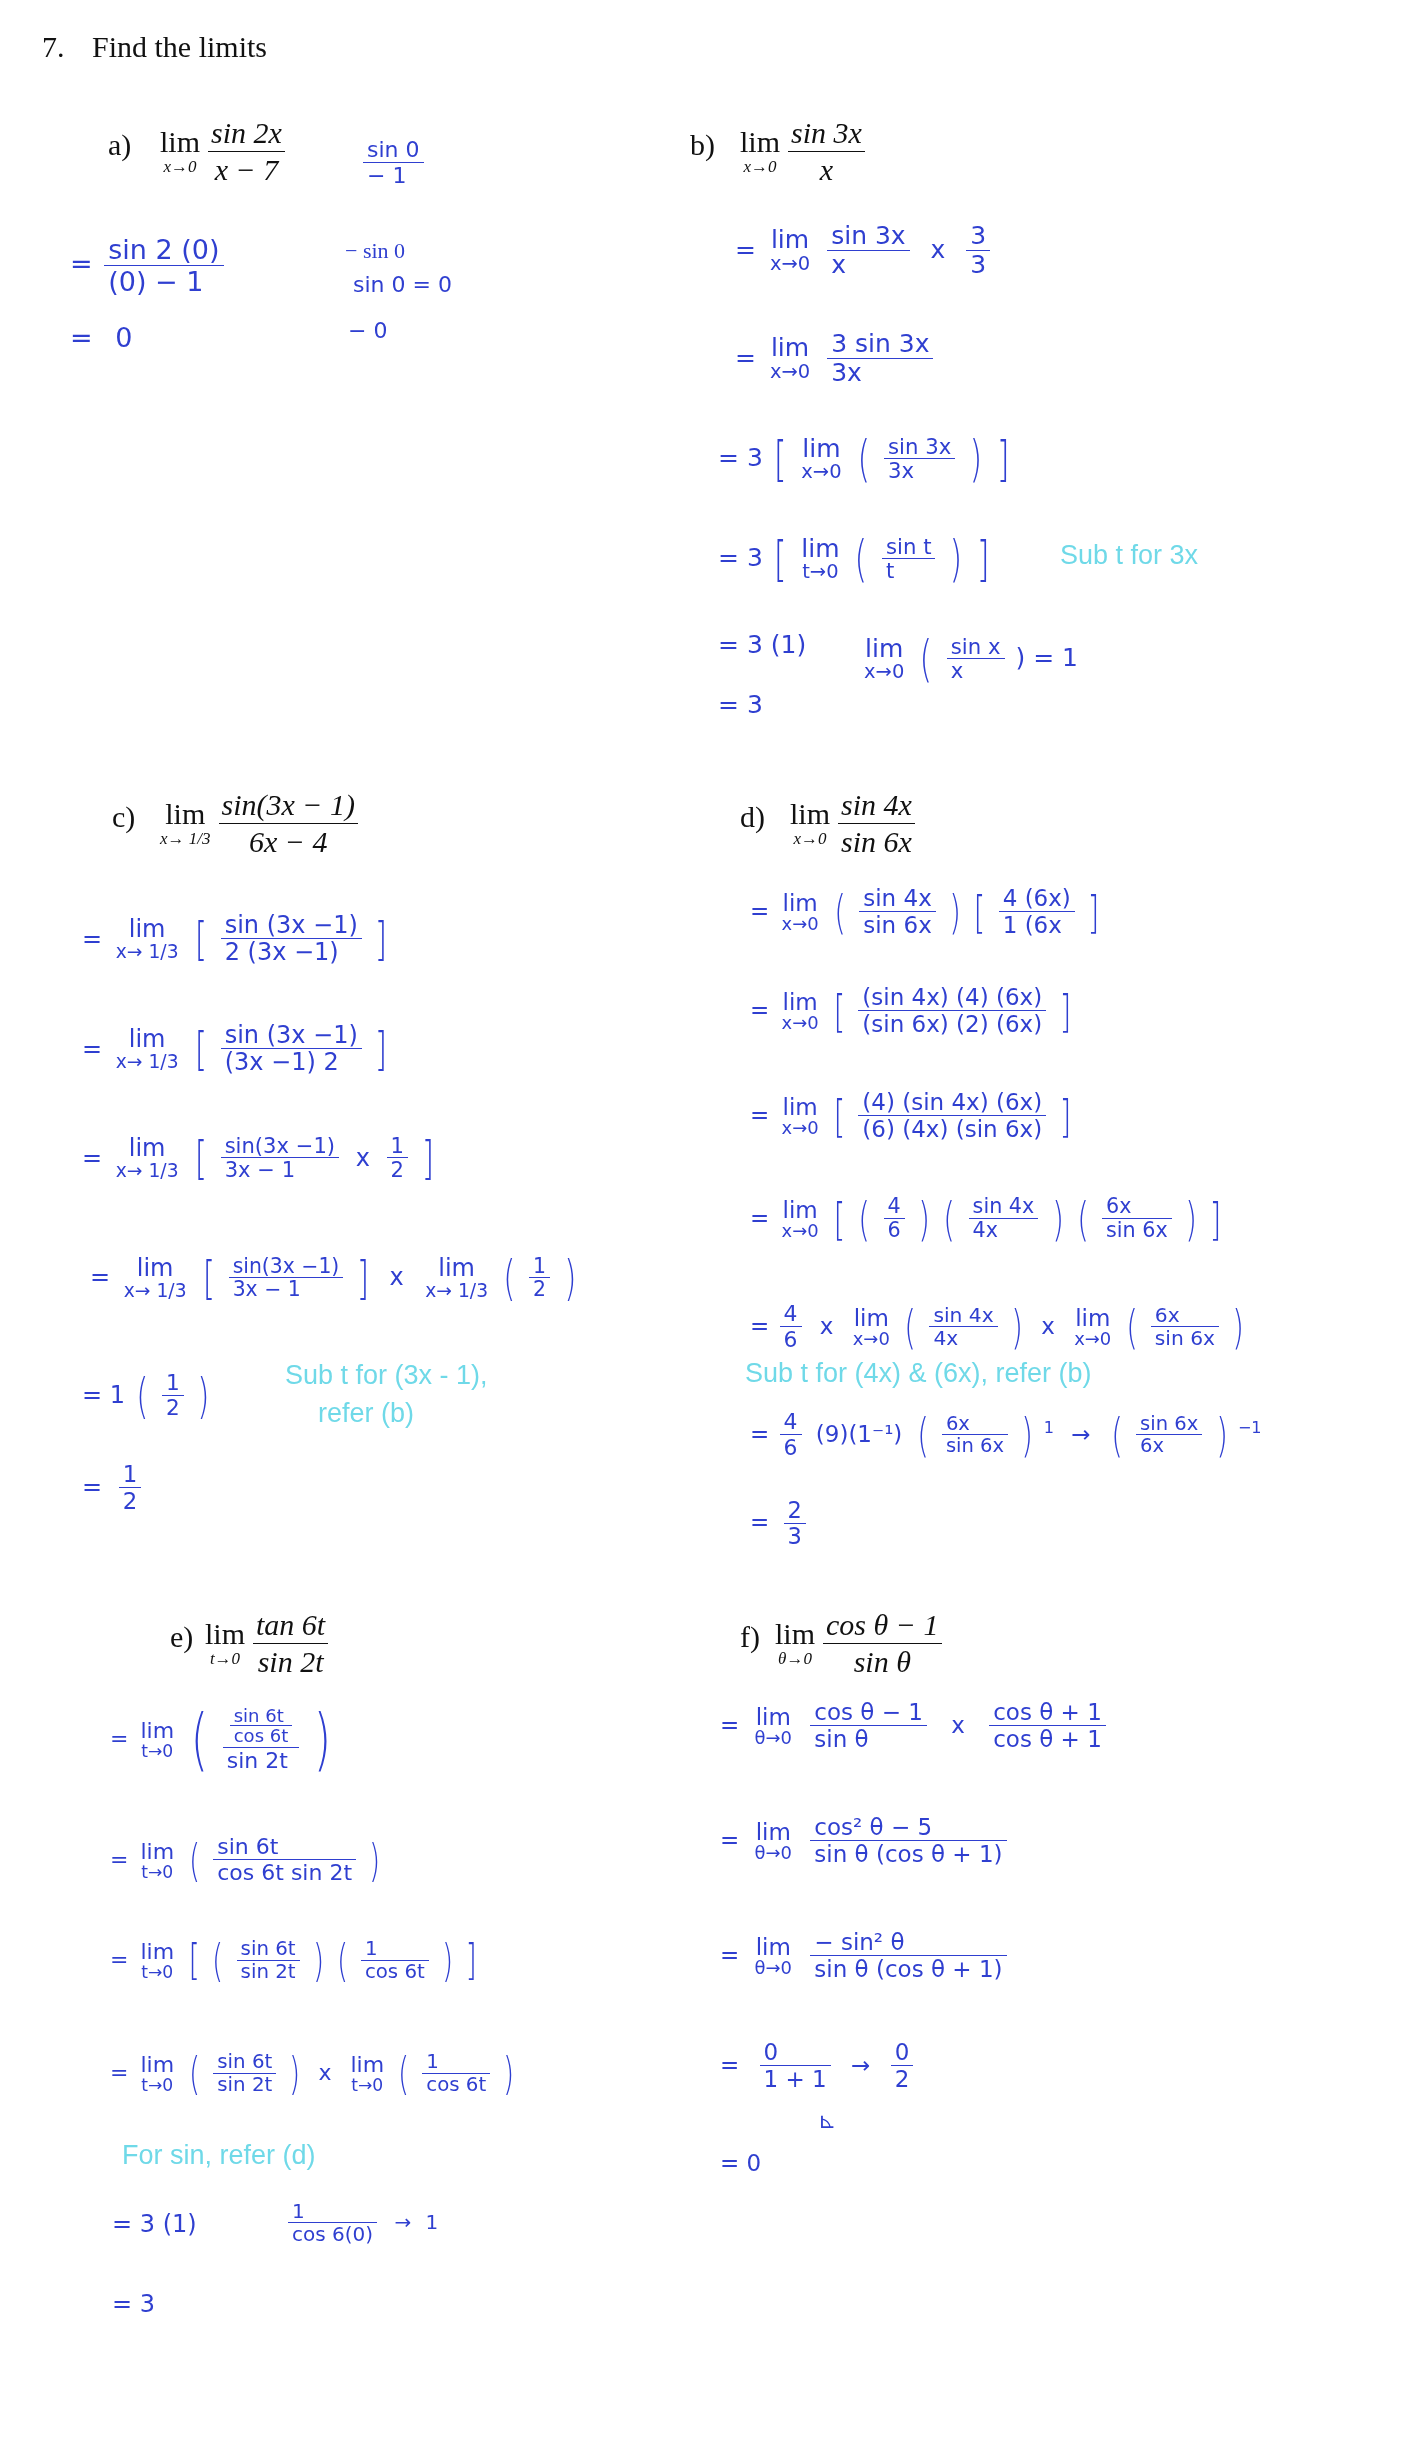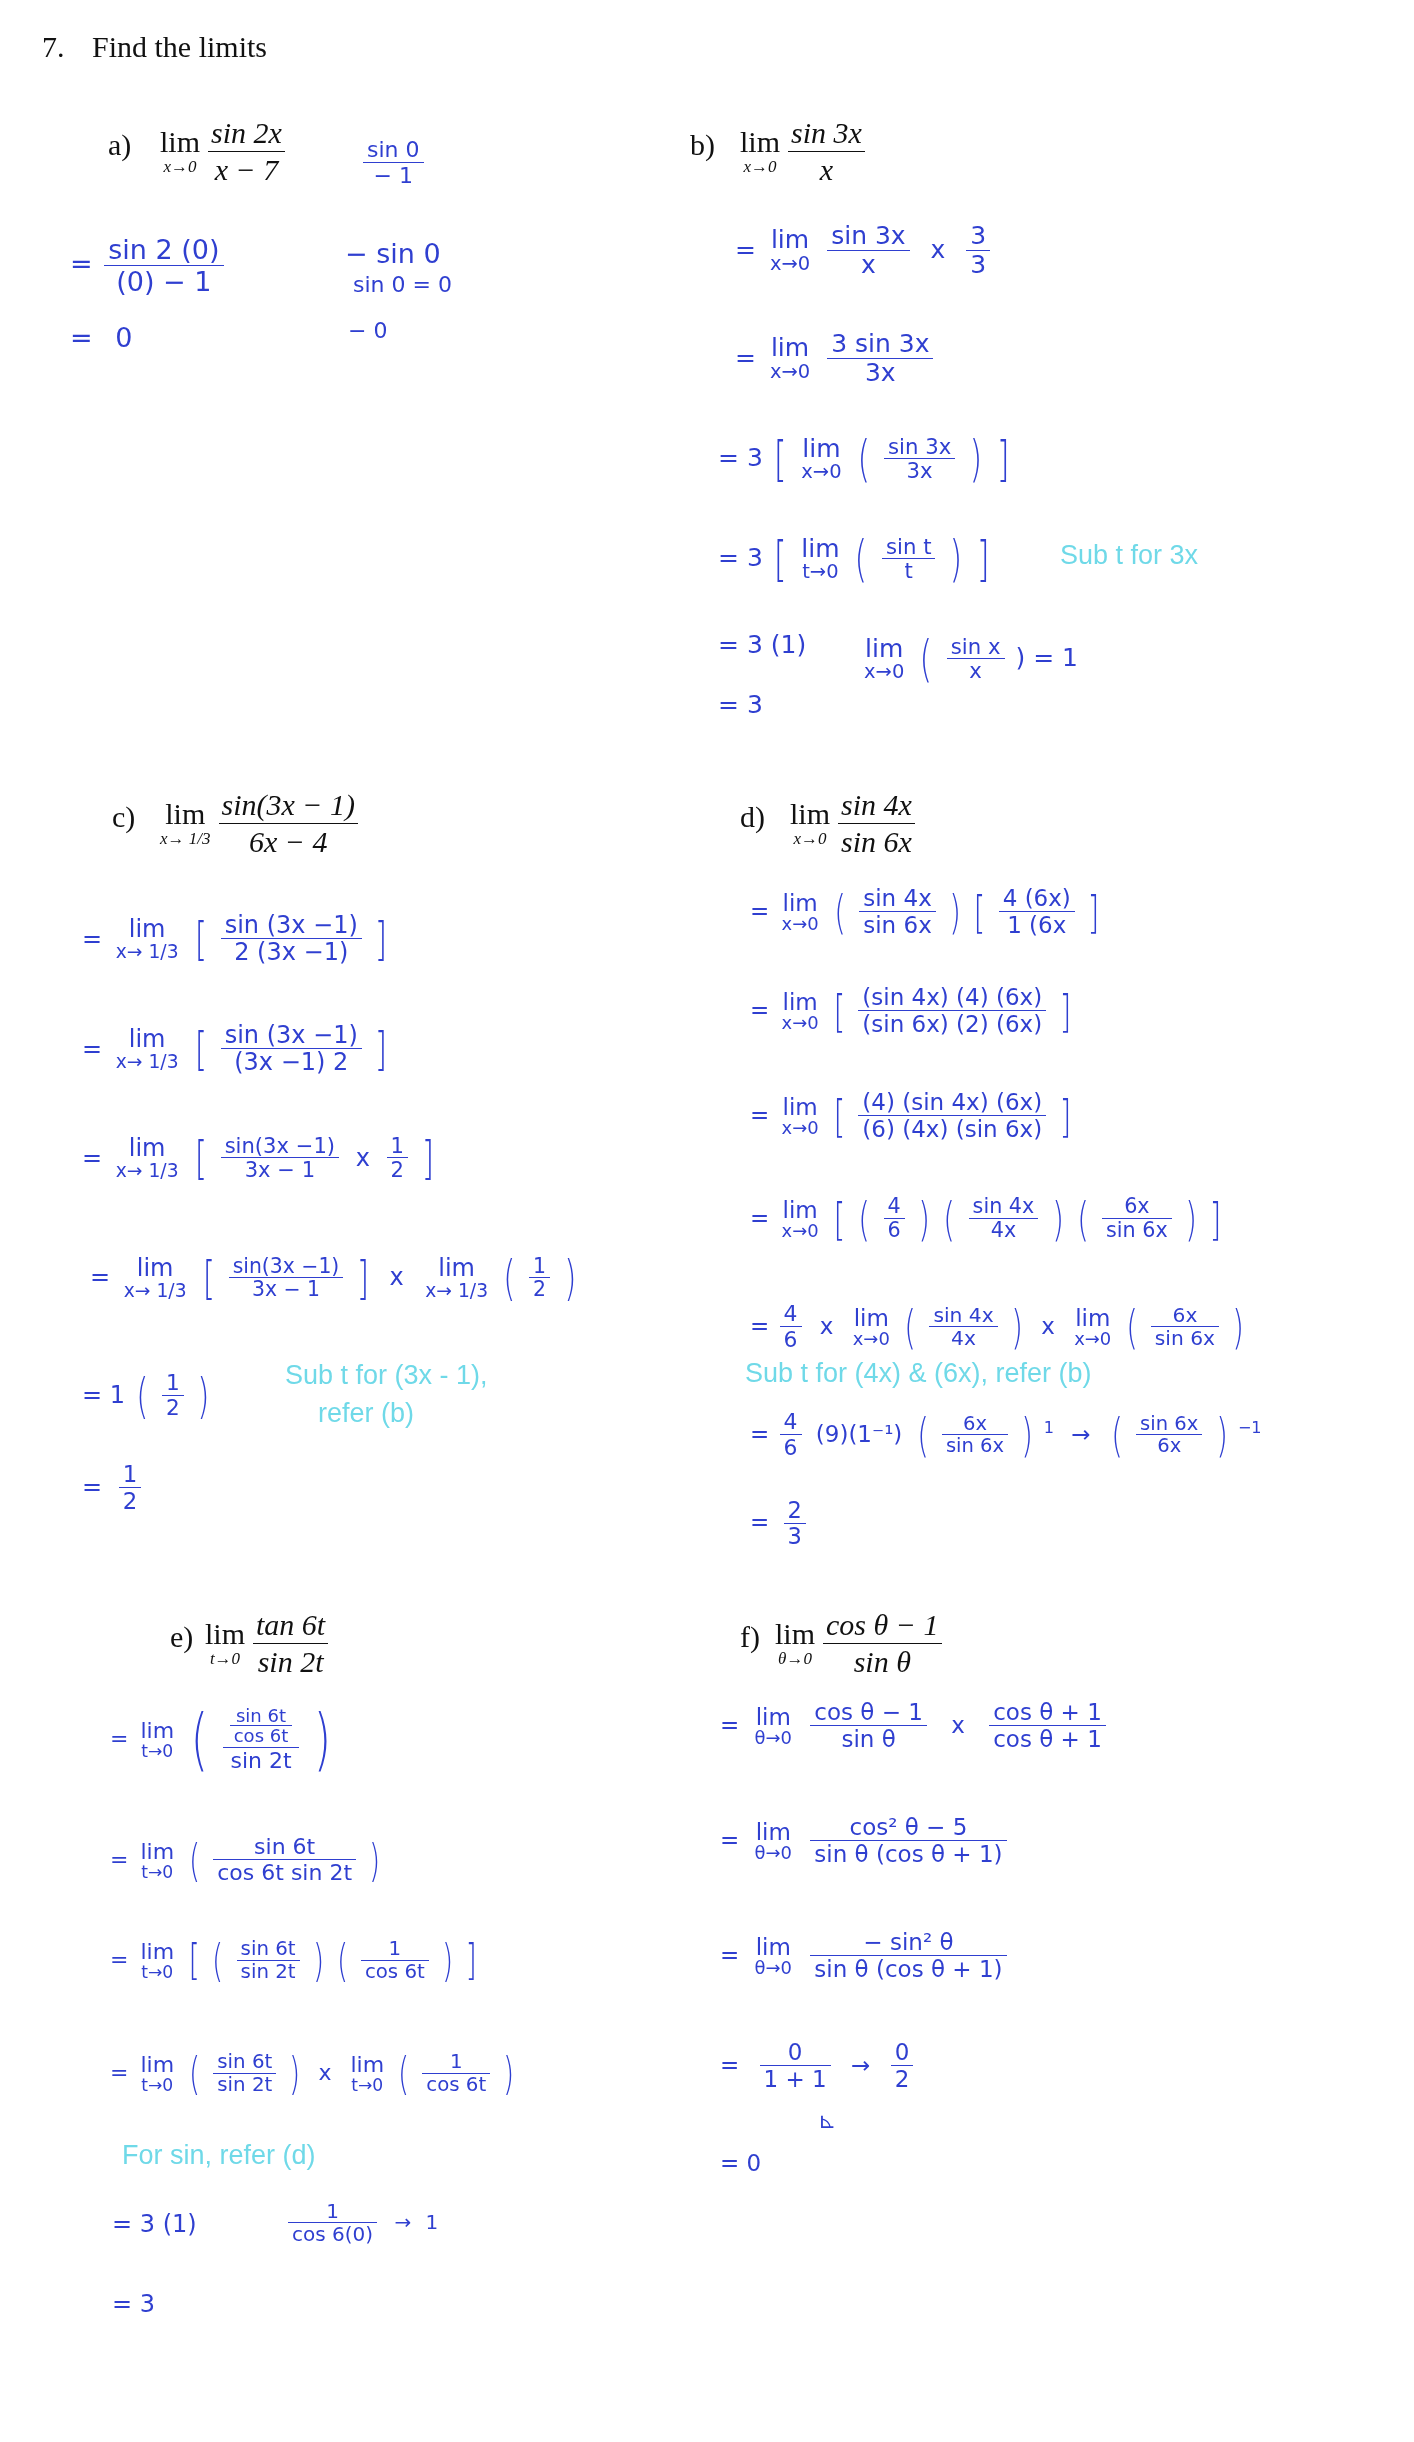--- a/index.html
+++ b/index.html
@@ -91,21 +91,21 @@
     position: absolute;
     font-family: "Liberation Sans", sans-serif;
     color: #6fd9e8;
     font-size: 27px;
     white-space: nowrap;
   }
 
   
   .hfrac {
     display: inline-block;
-    text-align: center;
+    text-align: left;
     vertical-align: middle;
     padding: 0 3px;
   }
   .hfrac > .n {
     display: block;
     line-height: 1.1;
     padding: 0 4px;
   }
   .hfrac > .d {
     display: block;
@@ -167,21 +167,21 @@
   <div class="hw" style="left:70px; top:322px; font-size:27px;">
     <span>=</span>
     <span style="margin-left:14px">0</span>
   </div>
   <div class="hw" style="left:360px; top:138px; font-size:22px;">
     <span class="hfrac">
       <span class="n">sin 0</span>
       <span class="d">− 1</span>
     </span>
   </div>
-  <div class="hw" style="left:345px; top:238px; font-size:27px;">− sin 0</div>
+  <div class="hw" style="left:345px; top:238px; font-size:22px;font-family:Liberation Serif, serif;">− sin 0</div>
   <div class="hw" style="left:353px; top:272px; font-size:22px;">sin 0 = 0</div>
   <div class="hw" style="left:348px; top:318px; font-size:22px;">− 0</div>
 
   <div class="printed itemlabel" style="left:690px; top:128px;">b)</div>
   <div class="printed mathline" style="left:740px; top:116px;">
     <span class="lim">
       <span class="op rm">lim</span>
       <span class="sub it">x→0</span>
     </span>
     <span class="frac">

